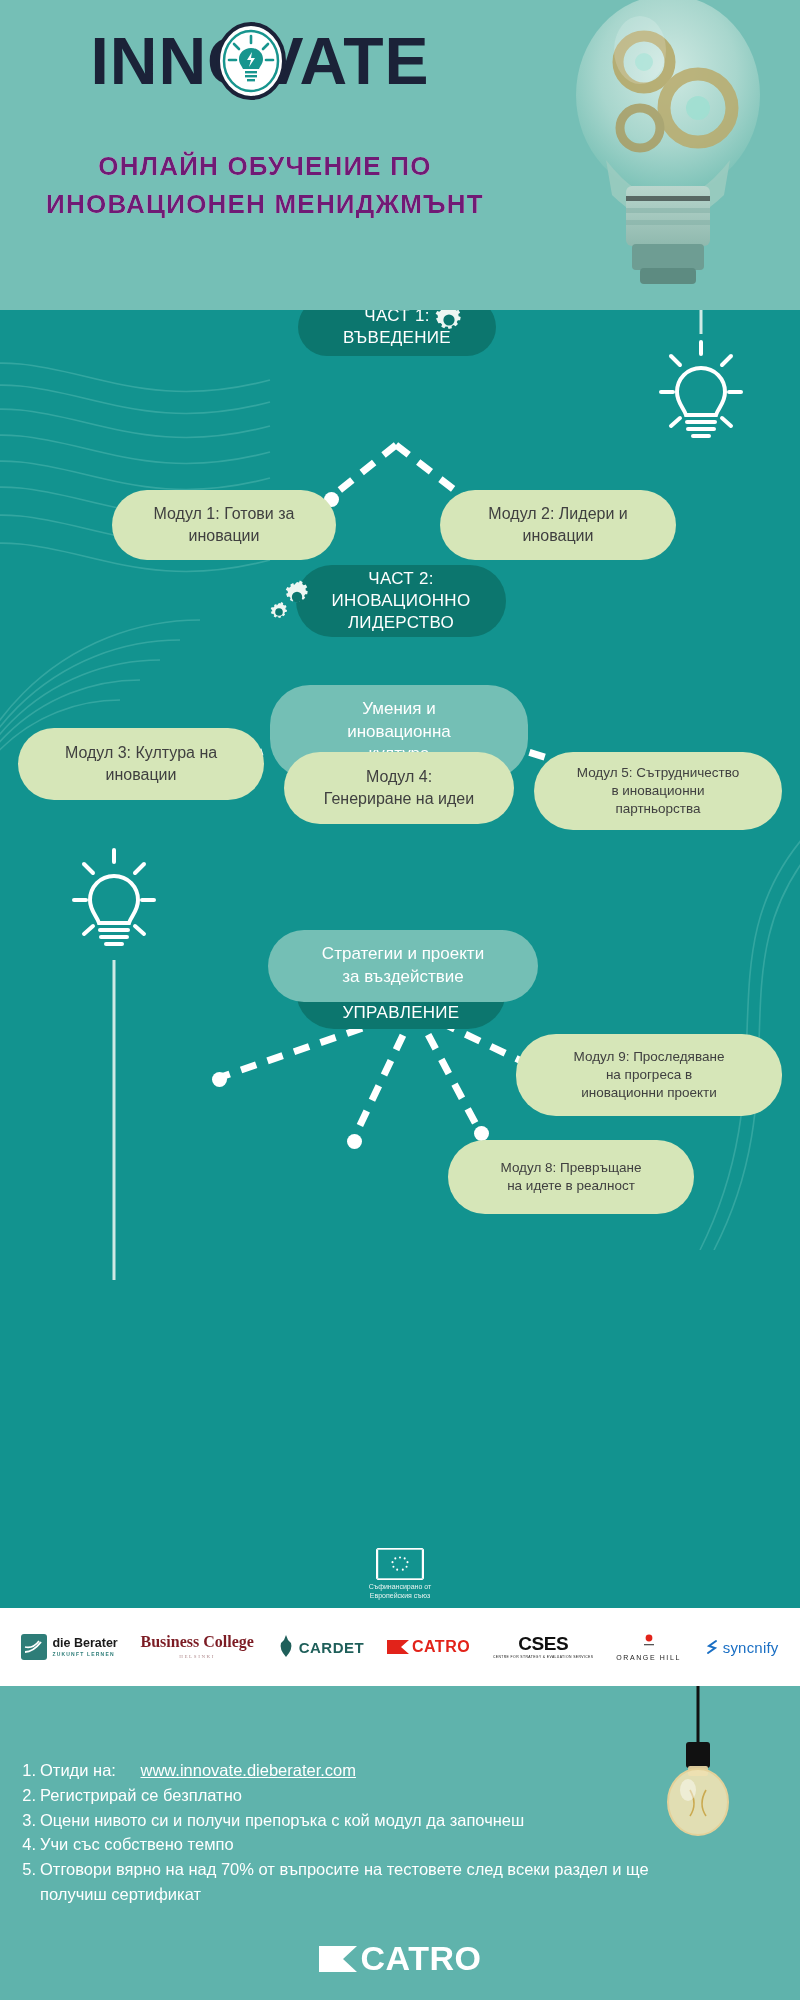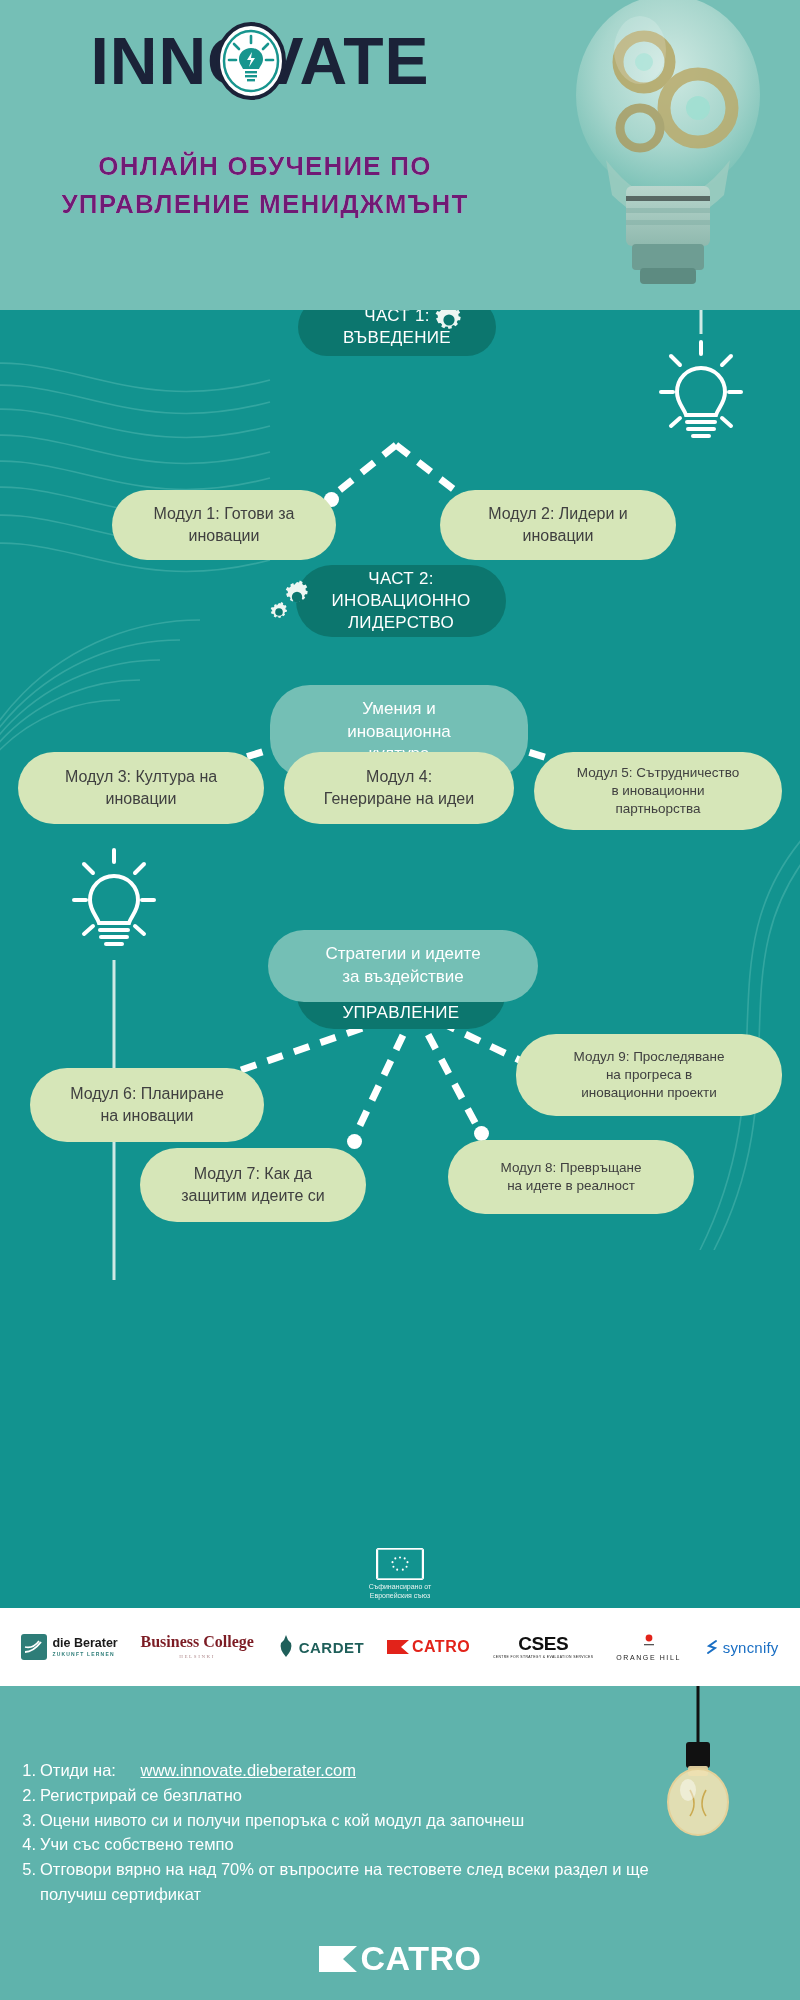--- a/index.html
+++ b/index.html
@@ -161,21 +161,21 @@
         <line x1="19" y1="22" x2="24" y2="27"></line>
         <line x1="53" y1="22" x2="48" y2="27"></line>
         <line x1="14" y1="38" x2="21" y2="38"></line>
         <line x1="58" y1="38" x2="51" y2="38"></line>
       </g>
       <path d="M37 30l-5 8h4l-2 7 6-9h-4z" fill="#ffffff"></path>
     </svg>
 
     <div class="hdr-sub">
       <div>ОНЛАЙН ОБУЧЕНИЕ ПО</div>
-      <div>УПРАВЛЕНИЕ МЕНИДЖМЪНТ</div>
+      <div>ИНОВАЦИОНЕН МЕНИДЖМЪНТ</div>
     </div>
   </div>
 
   <div class="map">
 
     <svg class="swoosh" style="left:-30px; top:20px;" width="330" height="300">
       <g fill="none" stroke="#7fd3c9" stroke-width="1.6">
         <path d="M-20 40 C 90 10, 150 90, 300 50"></path>
         <path d="M-20 62 C 90 32, 150 112, 300 72"></path>
         <path d="M-20 86 C 90 56, 150 136, 300 96"></path>
@@ -312,21 +312,21 @@
     </svg>
 
     <div class="node topic" style="left:270px; top:375px; width:258px; height:94px;">
       <div>
         <div>Умения и</div>
         <div>иновационна</div>
         <div>култура</div>
       </div>
     </div>
 
-    <div class="node module" style="left:18px; top:442px; width:246px; height:72px;">
+    <div class="node module" style="left:18px; top:418px; width:246px; height:72px;">
       <div>
         <div>Модул 3: Култура на</div>
         <div>иновации</div>
       </div>
     </div>
     <div class="node module" style="left:284px; top:442px; width:230px; height:72px;">
       <div>
         <div>Модул 4:</div>
         <div>Генериране на идеи</div>
       </div>
@@ -352,37 +352,25 @@
         <circle cx="40" cy="14" r="4" fill="#0c766e"></circle>
         <path d="M23 20l1.8.4.7-1.7 2.4 1.1-.3 1.8 1.3 1.1 1.7-.6 1.3 2.4-1.4 1.1.2 1.8 1.7.6-.4 2.6-1.8-.1-.9 1.5.9 1.5-1.8 1.8-1.5-.9-1.6.8.1 1.8-2.6.5-.6-1.7-1.8-.3-1.1 1.4-2.3-1.3.6-1.7-1.2-1.3-1.8.3-.9-2.5 1.6-.7-.3-1.8-1.5-.9 1.3-2.4 1.6.6 1.3-1.1-.3-1.8 2.4-1.1.7 1.7z"></path>
         <circle cx="23" cy="32" r="4.6" fill="#0c766e"></circle>
         <path d="M51 22l1.4.3.5-1.3 1.9.8-.2 1.4 1 .9 1.3-.4 1 1.8-1.1.9.2 1.4 1.3.5-.3 2-1.4-.1-.7 1.1.7 1.2-1.4 1.3-1.1-.7-1.2.6.1 1.4-2 .4-.5-1.3-1.4-.2-.8 1.1-1.8-1 .4-1.3-.9-1-1.4.2-.7-1.9 1.2-.5-.2-1.4-1.1-.7 1-1.8 1.2.4 1-.9-.2-1.4 1.9-.8.5 1.3z"></path>
         <circle cx="51" cy="31" r="3.4" fill="#0c766e"></circle>
       </g>
     </svg>
 
     <div class="node topic" style="left:268px; top:616px; width:270px; height:72px; top:620px;">
       <div>
-        <div>Стратегии и идеите</div>
+        <div>Стратегии и проекти</div>
         <div>за въздействие</div>
       </div>
     </div>
 
-    <div class="node module" style="left:30px; top:758px; width:234px; height:74px;">
-      <div>
-        <div>Модул 6: Планиране</div>
-        <div>на иновации</div>
-      </div>
-    </div>
-    <div class="node module" style="left:140px; top:838px; width:226px; height:74px;">
-      <div>
-        <div>Модул 7: Как да</div>
-        <div>защитим идеите си</div>
-      </div>
-    </div>
     <div class="node module small" style="left:448px; top:830px; width:246px; height:74px;">
       <div>
         <div>Модул 8: Превръщане</div>
         <div>на идете в реалност</div>
       </div>
     </div>
     <div class="node module small" style="left:516px; top:724px; width:266px; height:82px;">
       <div>
         <div>Модул 9: Проследяване</div>
         <div>на прогреса в</div>

